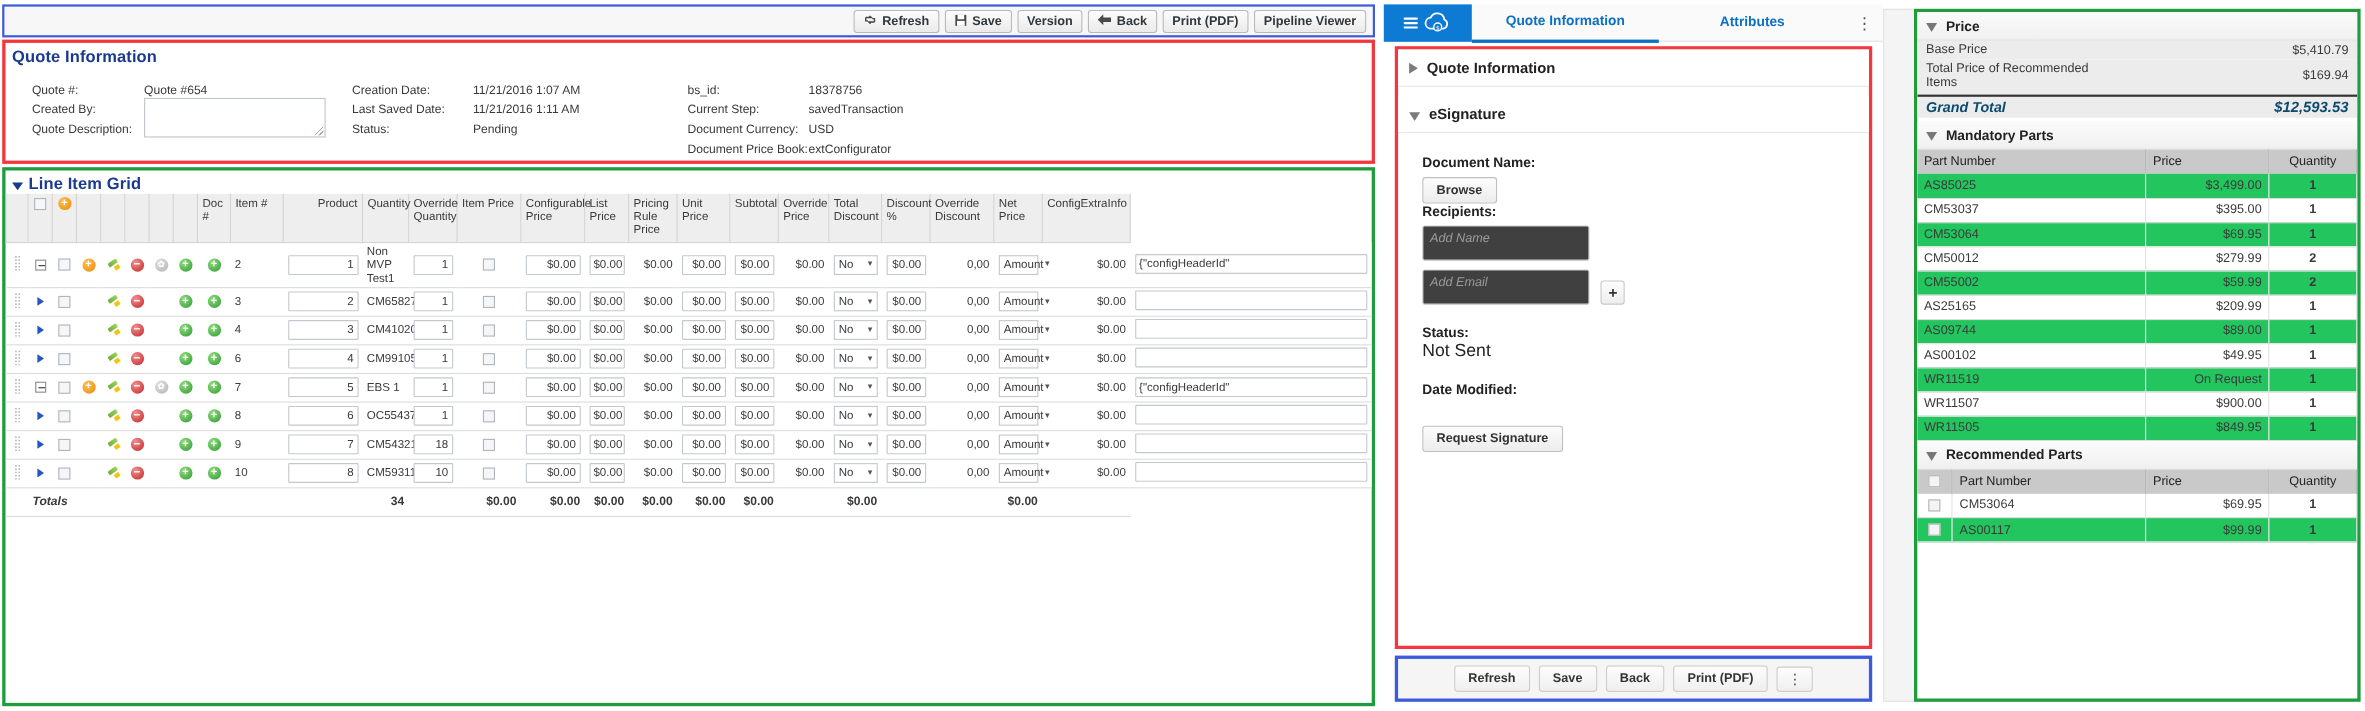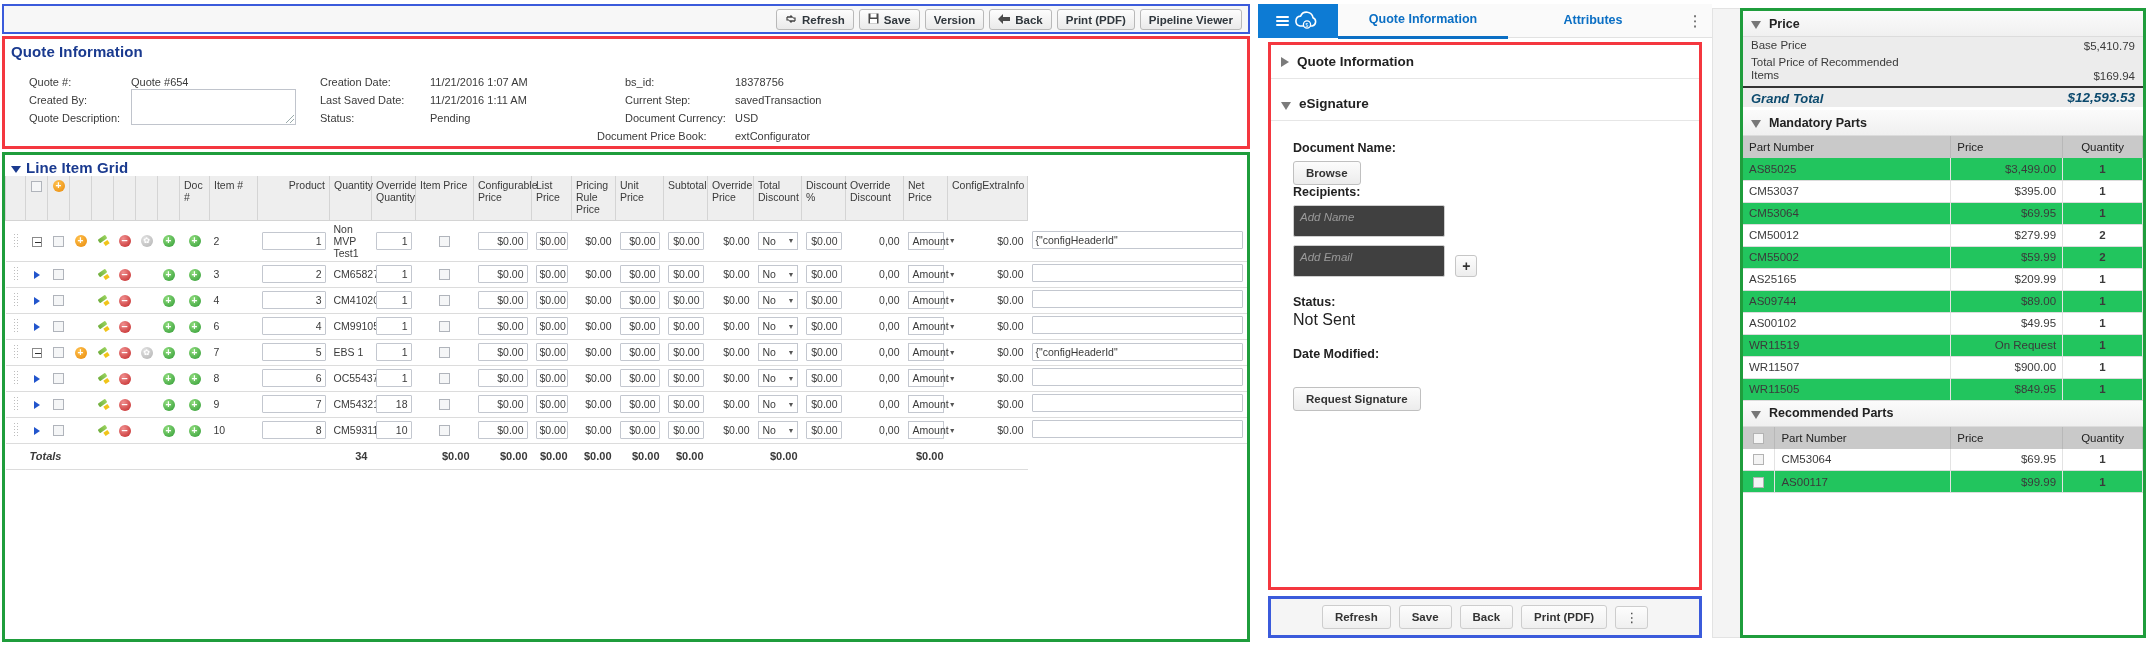--- a/index.html
+++ b/index.html
@@ -176,21 +176,21 @@
   .right-green {
     position: absolute; left: 1740px; top: 8px; width: 406px; height: 630px;
     border: 3px solid #1f9d3c; background: #fff; overflow: hidden;
   }
   .r-acc {
     height: 26px; display: flex; align-items: center; gap: 8px; padding-left: 8px;
     background: linear-gradient(#fbfbfb,#f0f0f0); border-bottom: 1px solid #dcdcdc;
     font-size: 12.5px; font-weight: bold; color: #222;
   }
   .tri-d3 { width:0;height:0;border-top:8px solid #777;border-right:5px solid transparent;border-left:5px solid transparent;margin-top:3px; }
-  .price-row { display: flex; justify-content: space-between; align-items: flex-end; font-size: 11.5px; color: #3a3a3a; padding: 2px 8px; }
+  .price-row { display: flex; justify-content: space-between; align-items: center; font-size: 11.5px; color: #3a3a3a; padding: 2px 8px; }
   .price-row.alt { background: #ececec; }
   .price-row .lbl { line-height: 13px; }
   .price-row .val { font-variant-numeric: tabular-nums; }
   .grand { font-size: 13px; font-weight: bold; color: #0c4a6e; font-style: italic; }
   .grand .val { font-size: 13.5px; }
   .topline { border-top: 2px solid #333; }
   table.parts { width: 100%; border-collapse: collapse; font-size: 11.5px; table-layout: fixed; }
   table.parts th {
     background: #c9c9c9; color: #222; font-weight: normal; text-align: left;
     padding: 3px 6px; height: 22px; border-right: 1px solid #b8b8b8; font-size: 11.5px;
@@ -269,21 +269,21 @@
         <span class="fv" style="left:425px;top:34px;">11/21/2016 1:11 AM</span>
         <span class="fl" style="left:315px;top:52px;">Status:</span>
         <span class="fv" style="left:425px;top:52px;">Pending</span>
 
         <span class="fl" style="left:620px;top:16px;">bs_id:</span>
         <span class="fv" style="left:730px;top:16px;">18378756</span>
         <span class="fl" style="left:620px;top:34px;">Current Step:</span>
         <span class="fv" style="left:730px;top:34px;">savedTransaction</span>
         <span class="fl" style="left:620px;top:52px;">Document Currency:</span>
         <span class="fv" style="left:730px;top:52px;">USD</span>
-        <span class="fl" style="left:592px;top:70px;">Document Price Book:</span>
+        <span class="fl" style="left:620px;top:70px;">Document Price Book:</span>
         <span class="fv" style="left:730px;top:70px;">extConfigurator</span>
       </div>
     </div>
 
     <div class="lig-box">
       <div class="sec-title" style="display:flex;align-items:center;gap:5px;">
         <span style="width:0;height:0;border-top:7px solid #1a3a8f;border-left:5px solid transparent;border-right:5px solid transparent;margin-top:4px;"></span>
         <span>Line Item Grid</span>
       </div>
       <div class="grid-wrap">

